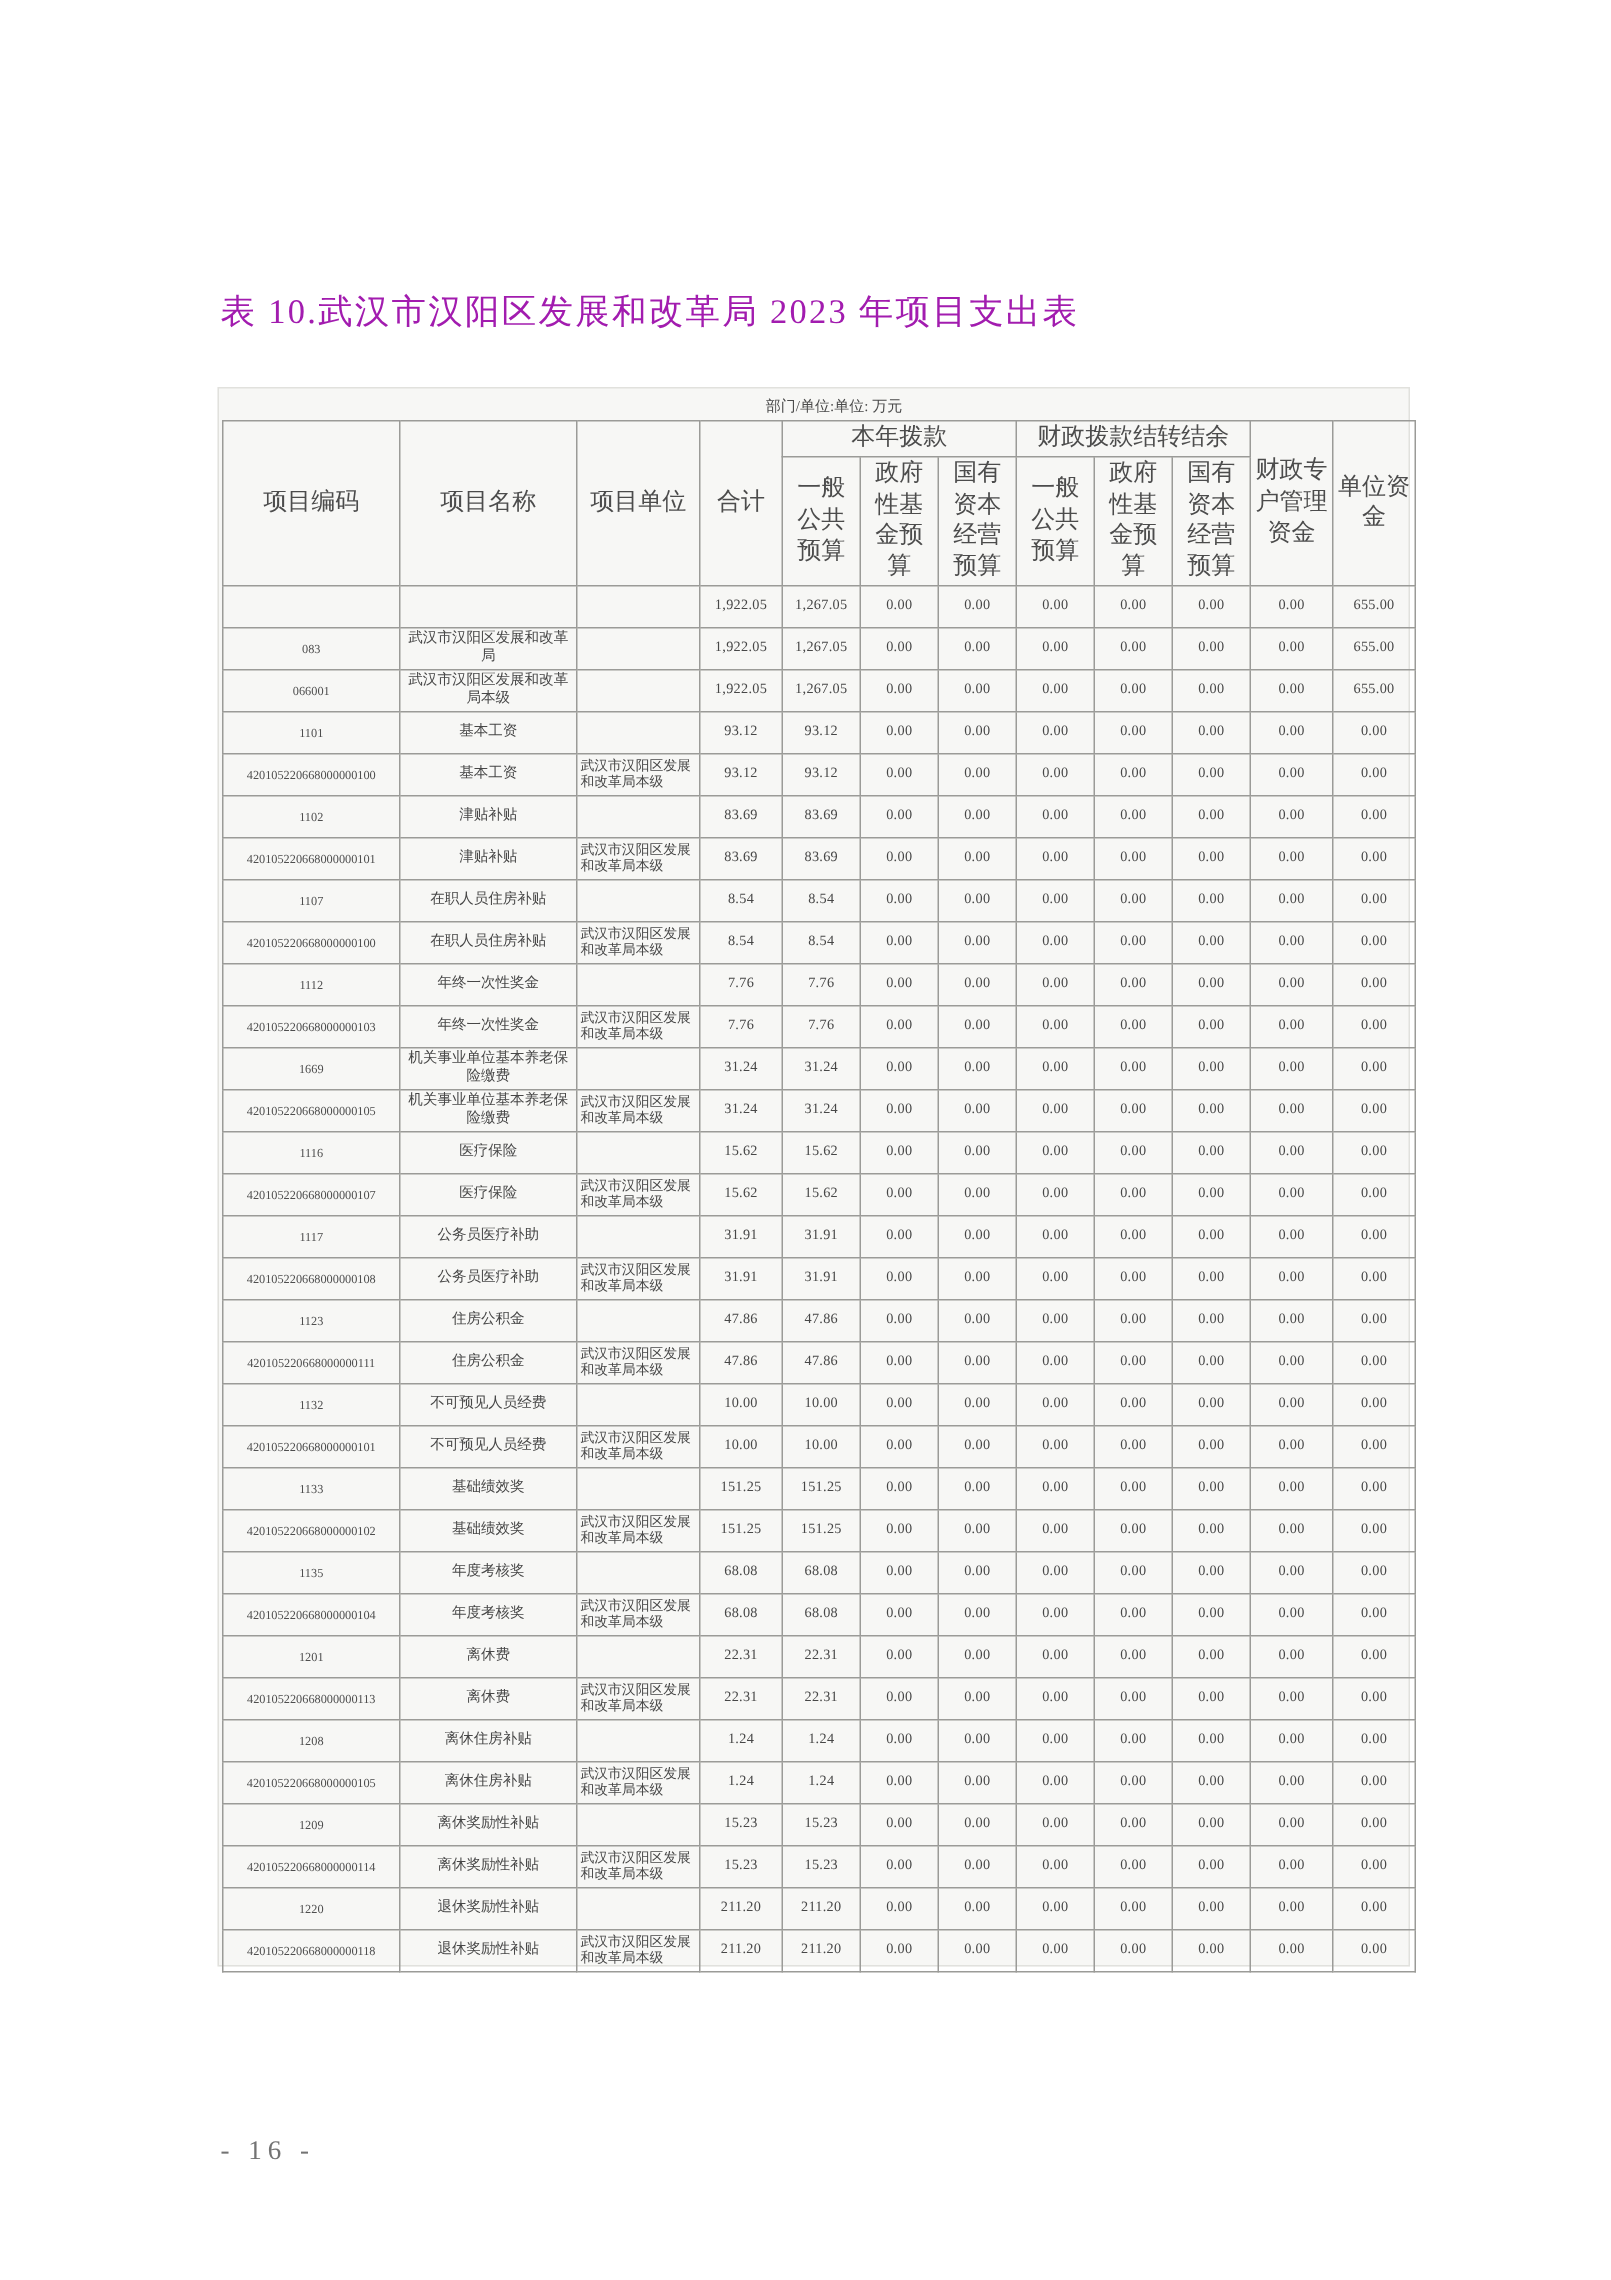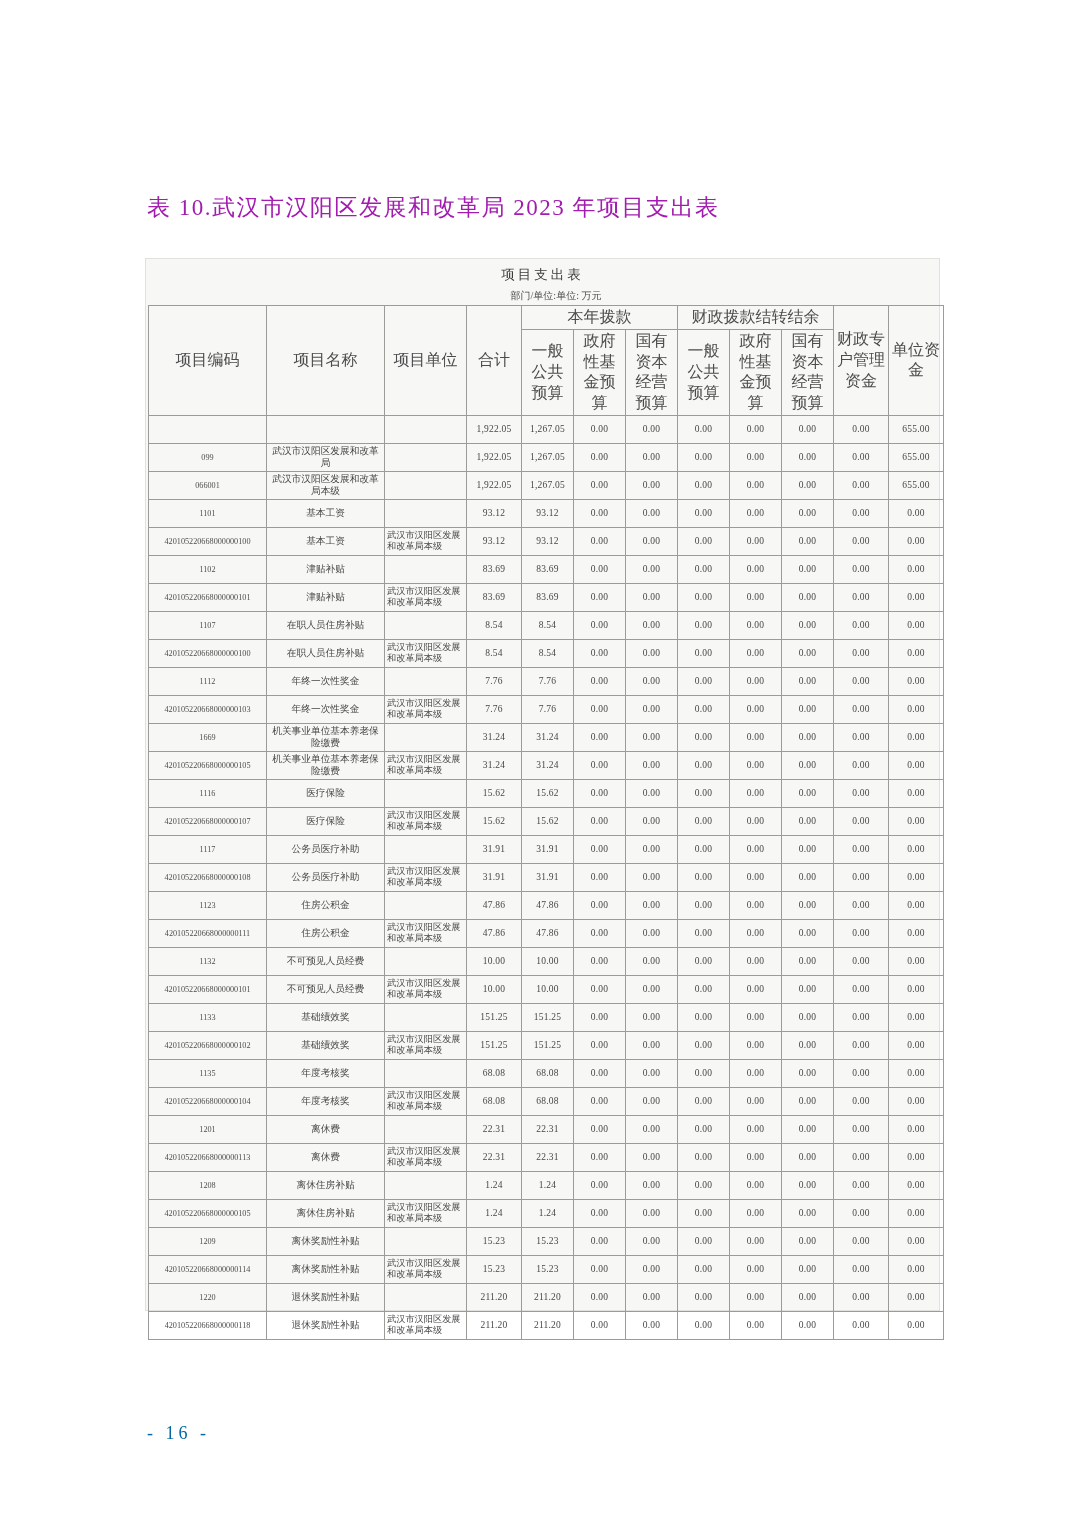--- a/index.html
+++ b/index.html
@@ -40,33 +40,32 @@
   .grid thead th{font-size:16px;line-height:1.3;color:#4c4c4c;}
   .grid thead tr.h-group{height:20px;}
   .grid thead tr.h-sub{height:34px;}
   .grid tbody tr{height:28px;padding-left:44px;}
   td.c-code{font-size:8.2px;color:#4e4e4e;}
   td.c-name{font-size:9.7px;line-height:1.25;}
   td.c-unit{font-size:9.2px;line-height:1.25;text-align:left;}
   td.c-num{font-size:9.5px;letter-spacing:0.2px;}
   .footer{
     position:absolute;left:147px;top:1423px;
-    font-size:18px;color:#0369a1;letter-spacing:4px;
+    font-size:18px;color:#737373;letter-spacing:4px;
   }
 </style>
 </head>
 <body>
 
 <div class="page">
 
   <h1 class="doc-title">表 10.武汉市汉阳区发展和改革局 2023 年项目支出表</h1>
 
   <div class="scan">
 
-    <div class="tbl-title">项目支出表</div>
 
     <div class="meta">
       <span>部门/单位:</span>
       <span>单位: 万元</span>
     </div>
 
     <table class="grid">
       <colgroup>
         <col style="width:118px">
           <col style="width:118px">
@@ -110,21 +109,21 @@
             <td class="c-num">1,267.05</td>
             <td class="c-num">0.00</td>
             <td class="c-num">0.00</td>
             <td class="c-num">0.00</td>
             <td class="c-num">0.00</td>
             <td class="c-num">0.00</td>
             <td class="c-num">0.00</td>
             <td class="c-num">655.00</td>
           </tr>
           <tr>
-            <td class="c-code">099</td>
+            <td class="c-code">083</td>
             <td class="c-name">武汉市汉阳区发展和改革局</td>
             <td class="c-unit"></td>
             <td class="c-num">1,922.05</td>
             <td class="c-num">1,267.05</td>
             <td class="c-num">0.00</td>
             <td class="c-num">0.00</td>
             <td class="c-num">0.00</td>
             <td class="c-num">0.00</td>
             <td class="c-num">0.00</td>
             <td class="c-num">0.00</td>

